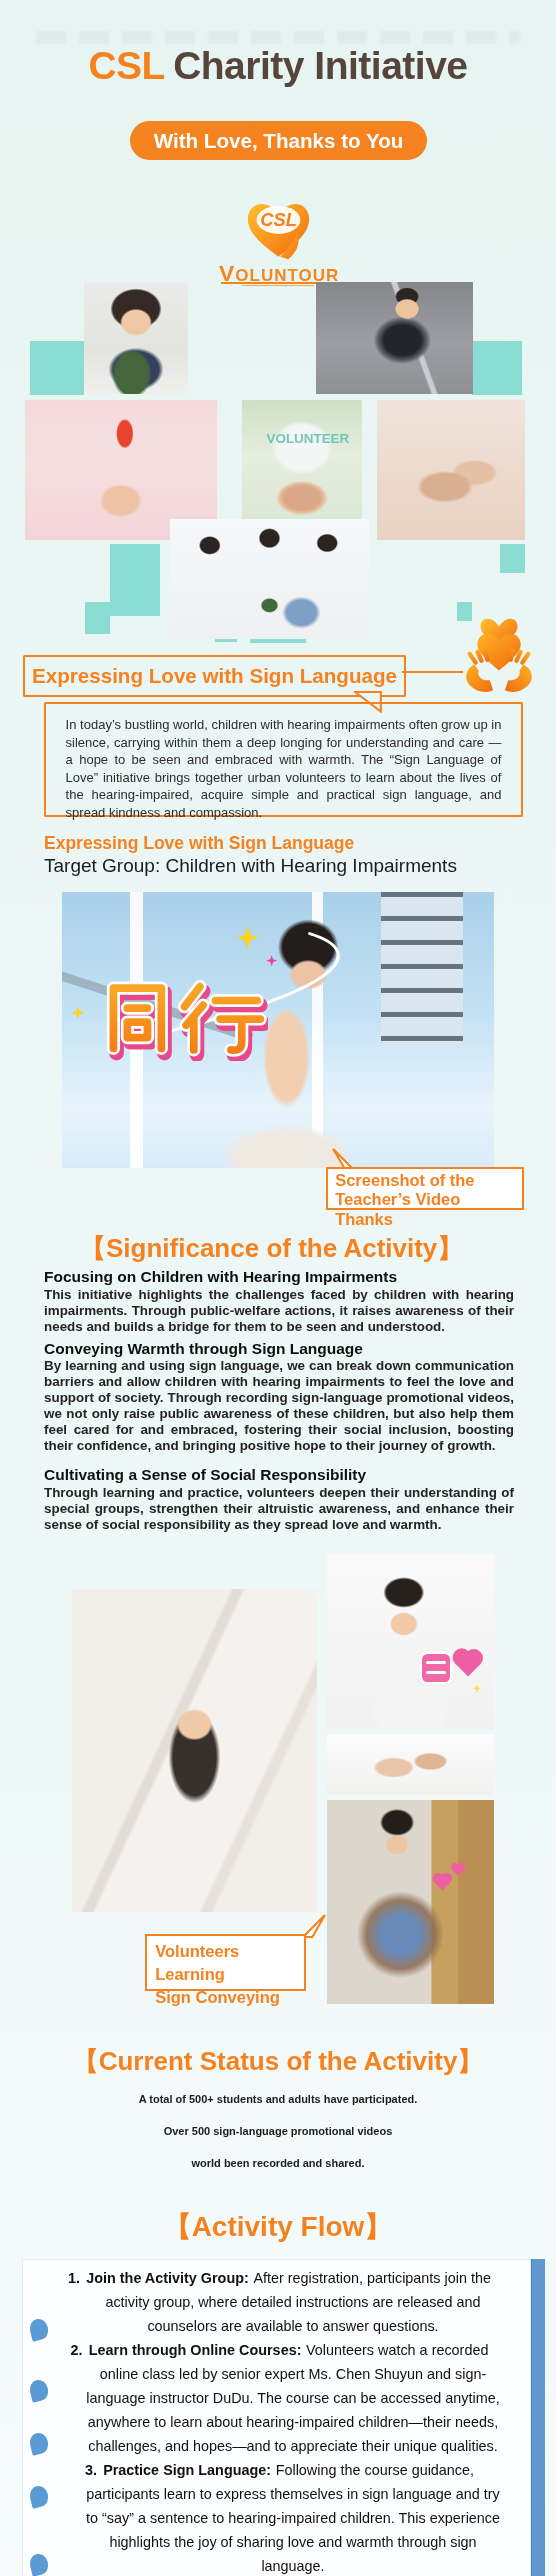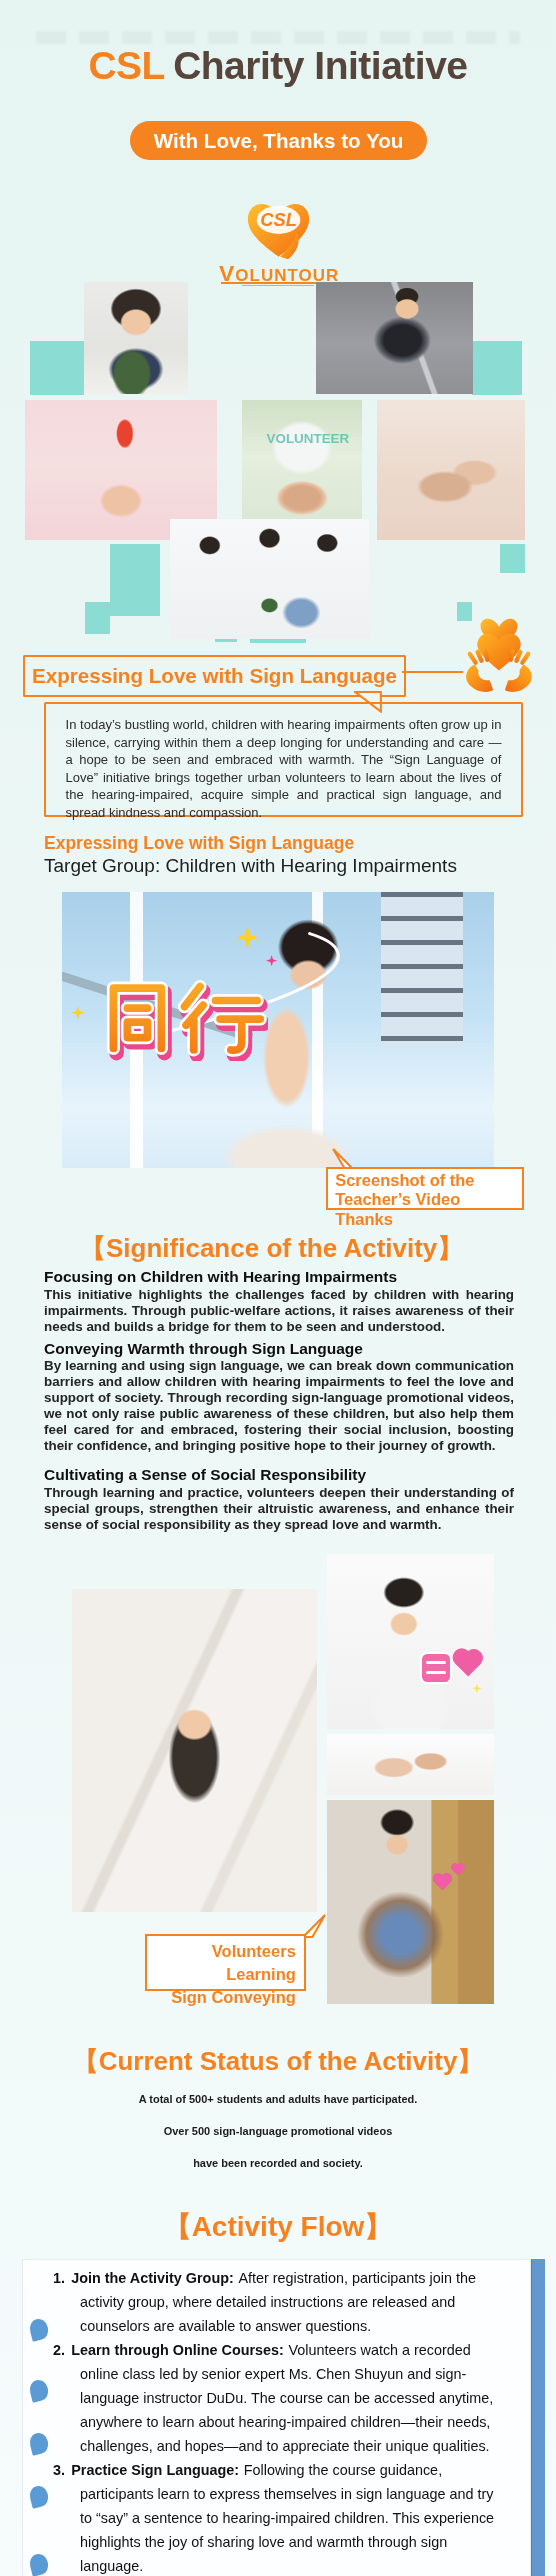--- a/index.html
+++ b/index.html
@@ -71,21 +71,21 @@
   .win-v1{left:68px;top:0;width:13.4px;height:100%;}
   .win-v2{left:250px;top:0;width:11.3px;height:100%;}
   .win-roof{left:-20.6px;top:108px;width:216px;height:9.3px;background:#9eb4c2;transform:rotate(18deg);}
   .slats{left:319px;top:0;width:82px;height:155px;background:repeating-linear-gradient(180deg,#677482 0 5.2px,#d9e6ef 5.2px 24px);}
   .teacher-figure{left:0;top:0;width:100%;height:100%;background:
     radial-gradient(36px 77px at 52% 60%, #f3cfb2 55%, transparent 66%),
     radial-gradient(29px 23px at 57% 30%, #ecc3a4 55%, transparent 66%),
     radial-gradient(49px 45px at 57% 20%, #241d1b 52%, transparent 62%),
     radial-gradient(93px 46px at 52% 96%, #efe9e2 55%, transparent 70%);}
   .sparkle{position:absolute;clip-path:polygon(50% 0,62% 38%,100% 50%,62% 62%,50% 100%,38% 62%,0 50%,38% 38%);}
-  .cap-box{border:2.1px solid #f5821f;background:#fff;color:#f5821f;font-weight:bold;box-sizing:border-box;text-align:right;}
+  .cap-box{border:2.1px solid #f5821f;background:#fff;color:#f5821f;font-weight:bold;box-sizing:border-box;}
   .cap-teacher{left:326px;top:1167px;width:198px;height:43px;font-size:16.5px;line-height:19.6px;padding:1.5px 7.2px;text-align:left;}
   .cap-volunteers{left:145px;top:1934px;width:161px;height:57px;font-size:16.5px;line-height:23px;padding:4.1px 8.2px;}
 
   
   .sec-title{font-size:26px;font-weight:bold;color:#f5821f;}
   .sig-title{left:44px;top:1231px;width:484px;margin-left:36px;}
   .sig-h{position:absolute;left:44px;width:469px;font-size:15.5px;font-weight:bold;color:#0f0f0f;}
   .sig-p{position:absolute;left:44px;width:470px;font-size:13.4px;line-height:16px;color:#242424;text-align:justify;font-weight:bold;}
   .ph-girl-glasses{background:
     radial-gradient(27px 24px at 50% 42%, #f0c9a8 56%, transparent 66%),
@@ -119,21 +119,21 @@
   .center-line{left:0;width:556px;text-align:center;}
   .status-line{font-size:11px;font-weight:bold;color:#1c1c1c;}
 
   
   .flow-card{left:21.6px;top:2259px;width:509px;height:810px;background:
     linear-gradient(#e7eef9 0.5px,transparent 0.5px),linear-gradient(90deg,#e7eef9 0.5px,transparent 0.5px),#fdfeff;
     background-size:24px 24px;border:0.5px solid #e3ecf7;box-sizing:border-box;}
   .bar-right{left:531px;top:2259px;width:13.4px;height:823px;background:#6397cf;border-left:1.5px solid #4d82ba;}
   .drop{position:absolute;left:30px;width:17.5px;height:20.6px;background:#5b9bd5;border-radius:50% 50% 50% 8%;transform:rotate(-14deg);}
   .num-list{position:absolute;left:53px;width:453px;font-size:14.4px;line-height:24px;color:#111;}
-  .n-item{padding-left:27px;text-indent:-27px;}
+  .n-item{padding-left:27px;text-indent:-27px;text-align:center;}
   .n-num{font-weight:bold;margin-right:6.2px;}
   .n-label{font-weight:bold;margin-right:4.6px;}
 </style>
 </head>
 <body>
 
 <div class="page">
 
   <div class="abs watermark"></div>
 
@@ -275,21 +275,21 @@
     <path d="M2 44 L44 2 L20 44 Z" fill="#fff" stroke="#f5821f" stroke-width="4"></path>
   </svg>
   <div class="abs cap-box cap-volunteers">
     <div>Volunteers Learning</div>
     <div>Sign Conveying</div>
   </div>
 
   <div class="abs sec-title center-line" style="top:2044px;">【Current Status of the Activity】</div>
   <div class="abs center-line status-line" style="top:2093px;">A total of 500+ students and adults have participated.</div>
   <div class="abs center-line status-line" style="top:2125px;">Over 500 sign-language promotional videos</div>
-  <div class="abs center-line status-line" style="top:2157px;">have been recorded and society.</div>
+  <div class="abs center-line status-line" style="top:2157px;">world been recorded and shared.</div>
 
   <div class="abs sec-title center-line" style="top:2208px;font-size:28px;">【Activity Flow】</div>
 
   <div class="abs flow-card"></div>
   <div class="abs bar-right"></div>
 
   <div class="drop" style="top:2319px;"></div>
   <div class="drop" style="top:2380px;"></div>
   <div class="drop" style="top:2433px;"></div>
   <div class="drop" style="top:2486px;"></div>

